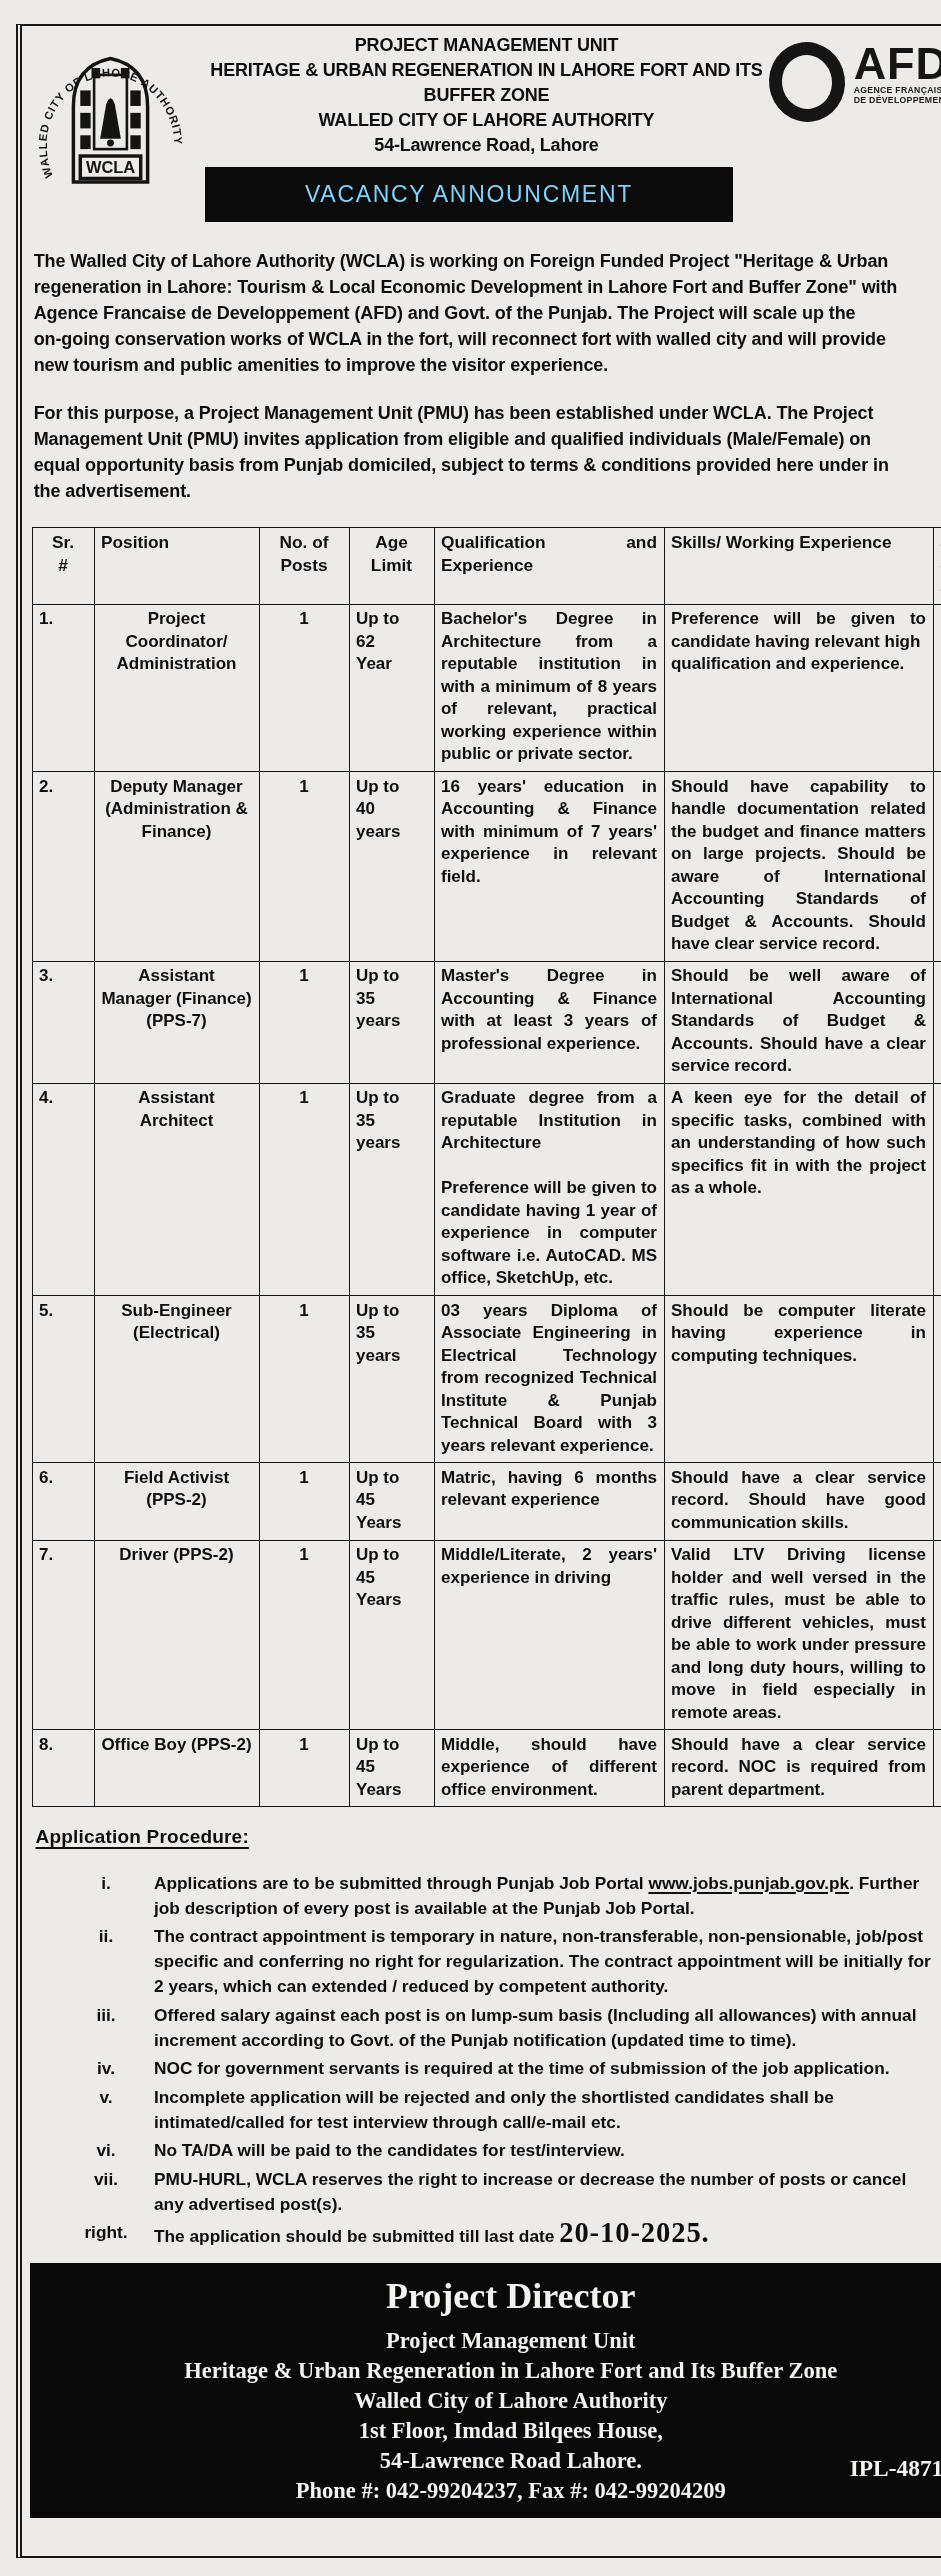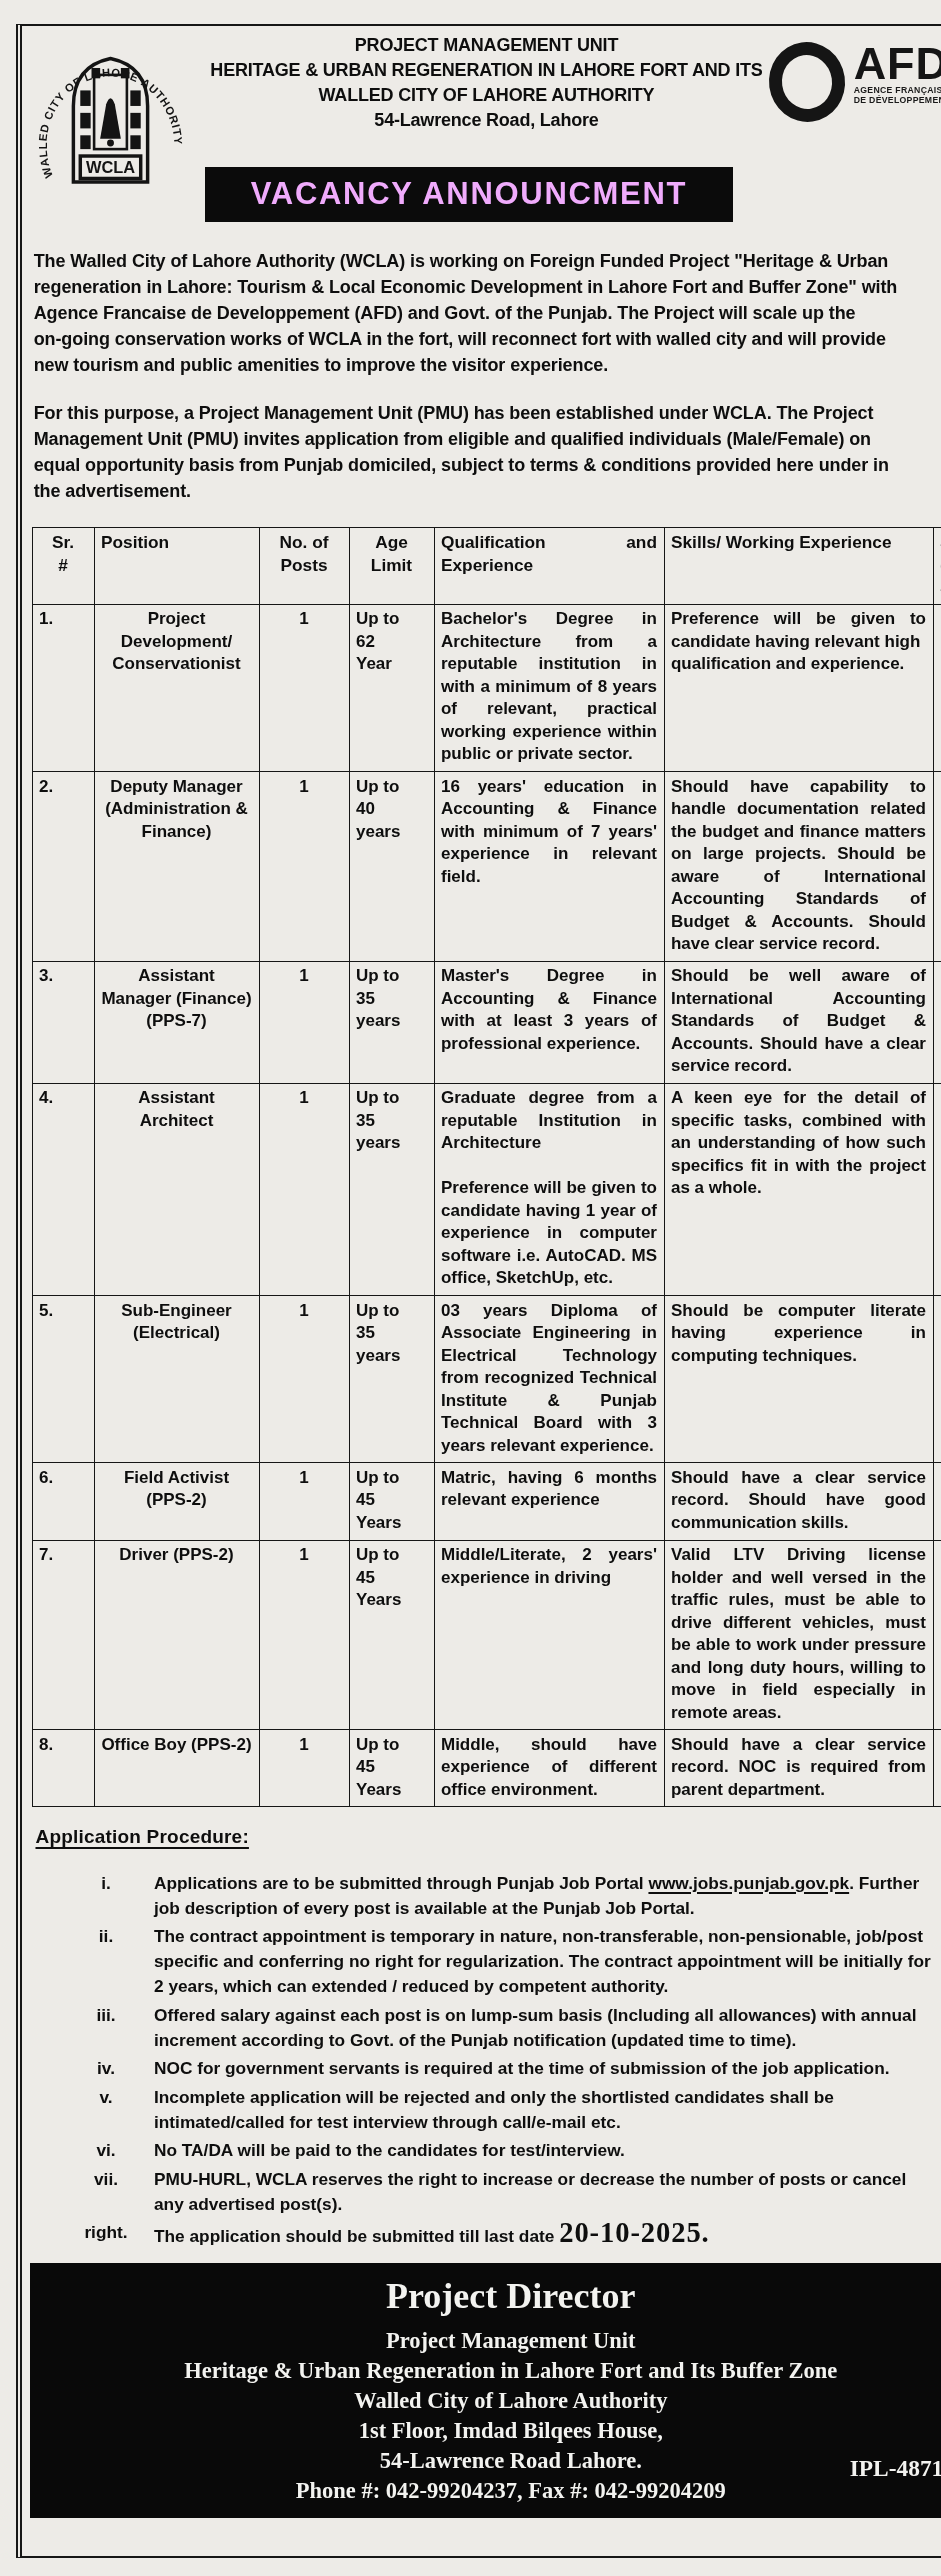--- a/index.html
+++ b/index.html
@@ -22,21 +22,21 @@
   .afd-logo{position:absolute;left:737px;top:8.7px;display:flex;align-items:flex-start;gap:8.7px;}
   .afd-ring{width:50px;height:54px;border:13px solid #151515;border-radius:50%;transform:rotate(-8deg);}
   .afd-text{display:flex;flex-direction:column;}
   .afd-name{font-size:45px;font-weight:bold;line-height:43px;letter-spacing:0.9px;color:#151515;}
   .afd-sub{font-size:8.7px;font-weight:bold;line-height:10.4px;color:#1a1a1a;letter-spacing:0.3px;}
   
   .banner{
     margin:1.7px 0 0 173px;width:528px;height:55px;background:#0b0b0b;
     display:flex;align-items:center;justify-content:center;
   }
-  .banner-title{color:#f0abfc;font-size:31px;font-weight:bold;letter-spacing:1.7px;white-space:nowrap;}
+  .banner-title{color:#7dd3fc;font-size:23px;font-weight:normal;letter-spacing:1.7px;white-space:nowrap;}
   
   .intro{margin:26px 0 0 1.7px;width:982px;}
   .intro p{
     margin:0 0 22.5px 0;font-size:18px;font-weight:bold;line-height:26px;
     white-space:pre-line;letter-spacing:-0.1px;
   }
   
   table.vacancy{
     border-collapse:collapse;table-layout:fixed;width:971px;margin:8.7px 0 0 0;
   }
@@ -114,20 +114,21 @@
       <rect class="logo-ink" x="97" y="44" width="10" height="12"></rect>
       <path class="logo-ink" d="M 80 86 q 5 -14 10 0 l 7 40 h -24 z"></path>
       <circle class="logo-ink" cx="85" cy="131" r="4"></circle>
       <rect x="50" y="146" width="70" height="26" fill="#edebe7" stroke="#141414" stroke-width="4"></rect>
       <text x="85" y="166" text-anchor="middle" font-size="19" font-weight="bold" font-family="Liberation Sans, sans-serif" class="logo-ink">WCLA</text>
     </svg>
 
     <div class="org-block">
       <div class="org-line">PROJECT MANAGEMENT UNIT</div>
       <div class="org-line">HERITAGE &amp; URBAN REGENERATION IN LAHORE FORT AND ITS</div>
+      <div class="org-line">BUFFER ZONE</div>
       <div class="org-line">WALLED CITY OF LAHORE AUTHORITY</div>
       <div class="org-line small">54-Lawrence Road, Lahore</div>
     </div>
 
     <div class="afd-logo">
       <div class="afd-ring"></div>
       <div class="afd-text">
         <div class="afd-name">AFD</div>
         <div class="afd-sub">AGENCE FRANÇAISE</div>
         <div class="afd-sub">DE DÉVELOPPEMENT</div>
@@ -164,21 +165,21 @@
           <th class="col-qualification">Qualification and Experience</th>
           <th class="col-skills">Skills/ Working Experience</th>
           <th class="col-salary">Salary
 (Lump
 Sum)</th>
         </tr>
     </thead>
     <tbody>
         <tr>
           <td class="col-sr">1.</td>
-          <td class="col-position">Project Development/ Conservationist</td>
+          <td class="col-position">Project Coordinator/ Administration</td>
           <td class="col-posts">1</td>
           <td class="col-age">Up to
 62
 Year</td>
           <td class="col-qualification">Bachelor's Degree in Architecture from a reputable institution in with a minimum of 8 years of relevant, practical working experience within public or private sector.</td>
           <td class="col-skills">Preference will be given to candidate having relevant high
 qualification and experience.</td>
           <td class="col-salary">Rs.
 310,000/-</td>
         </tr>

